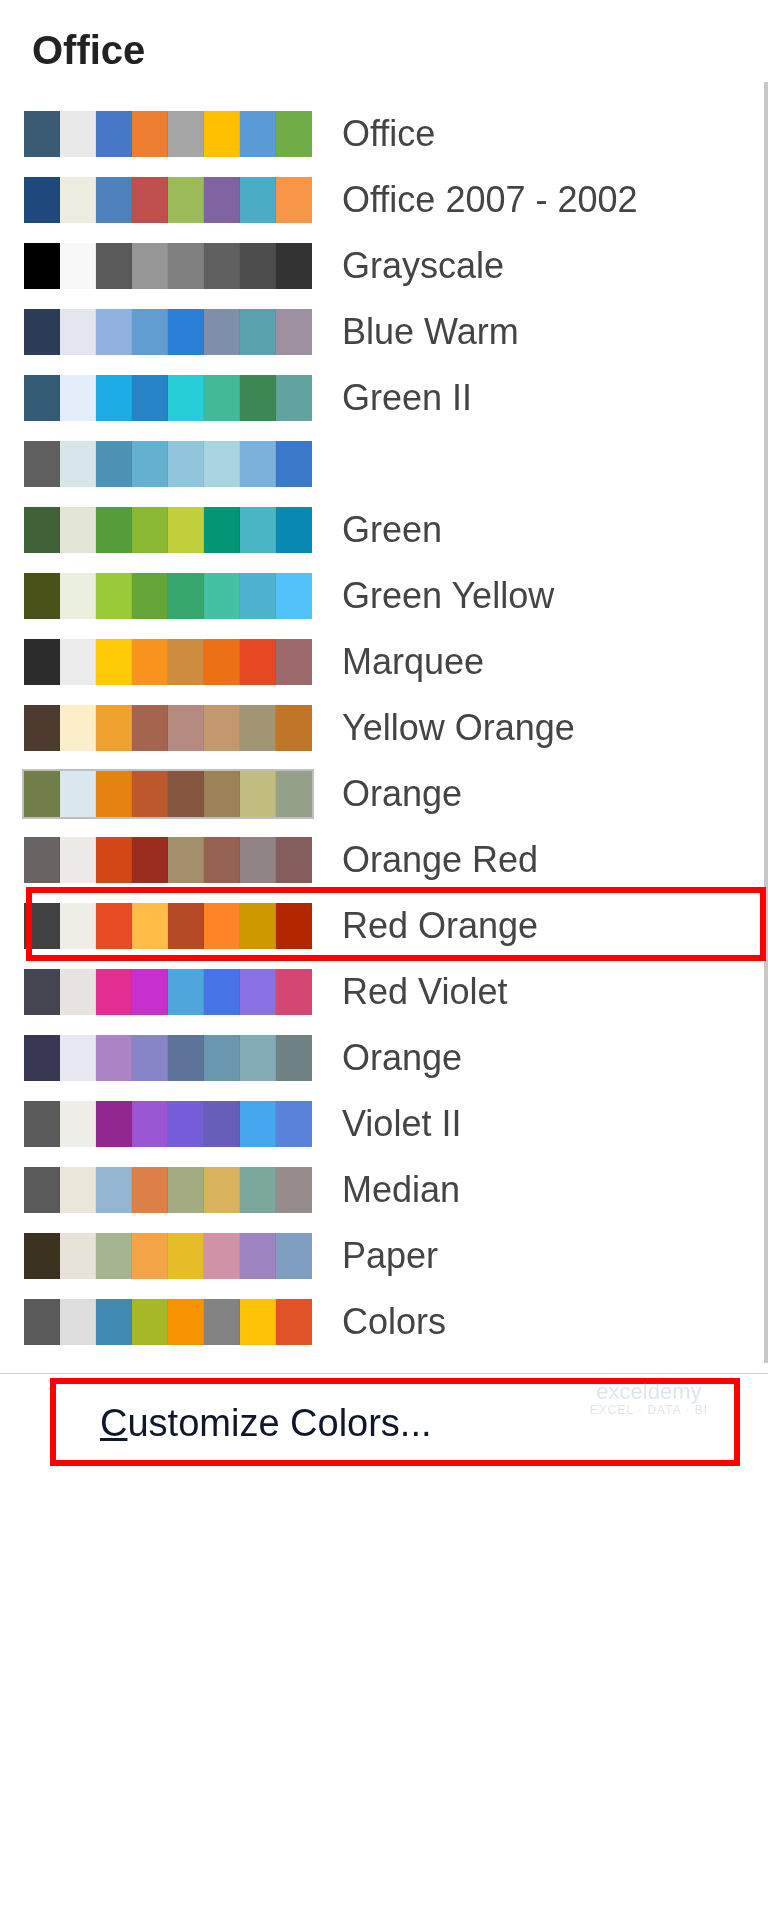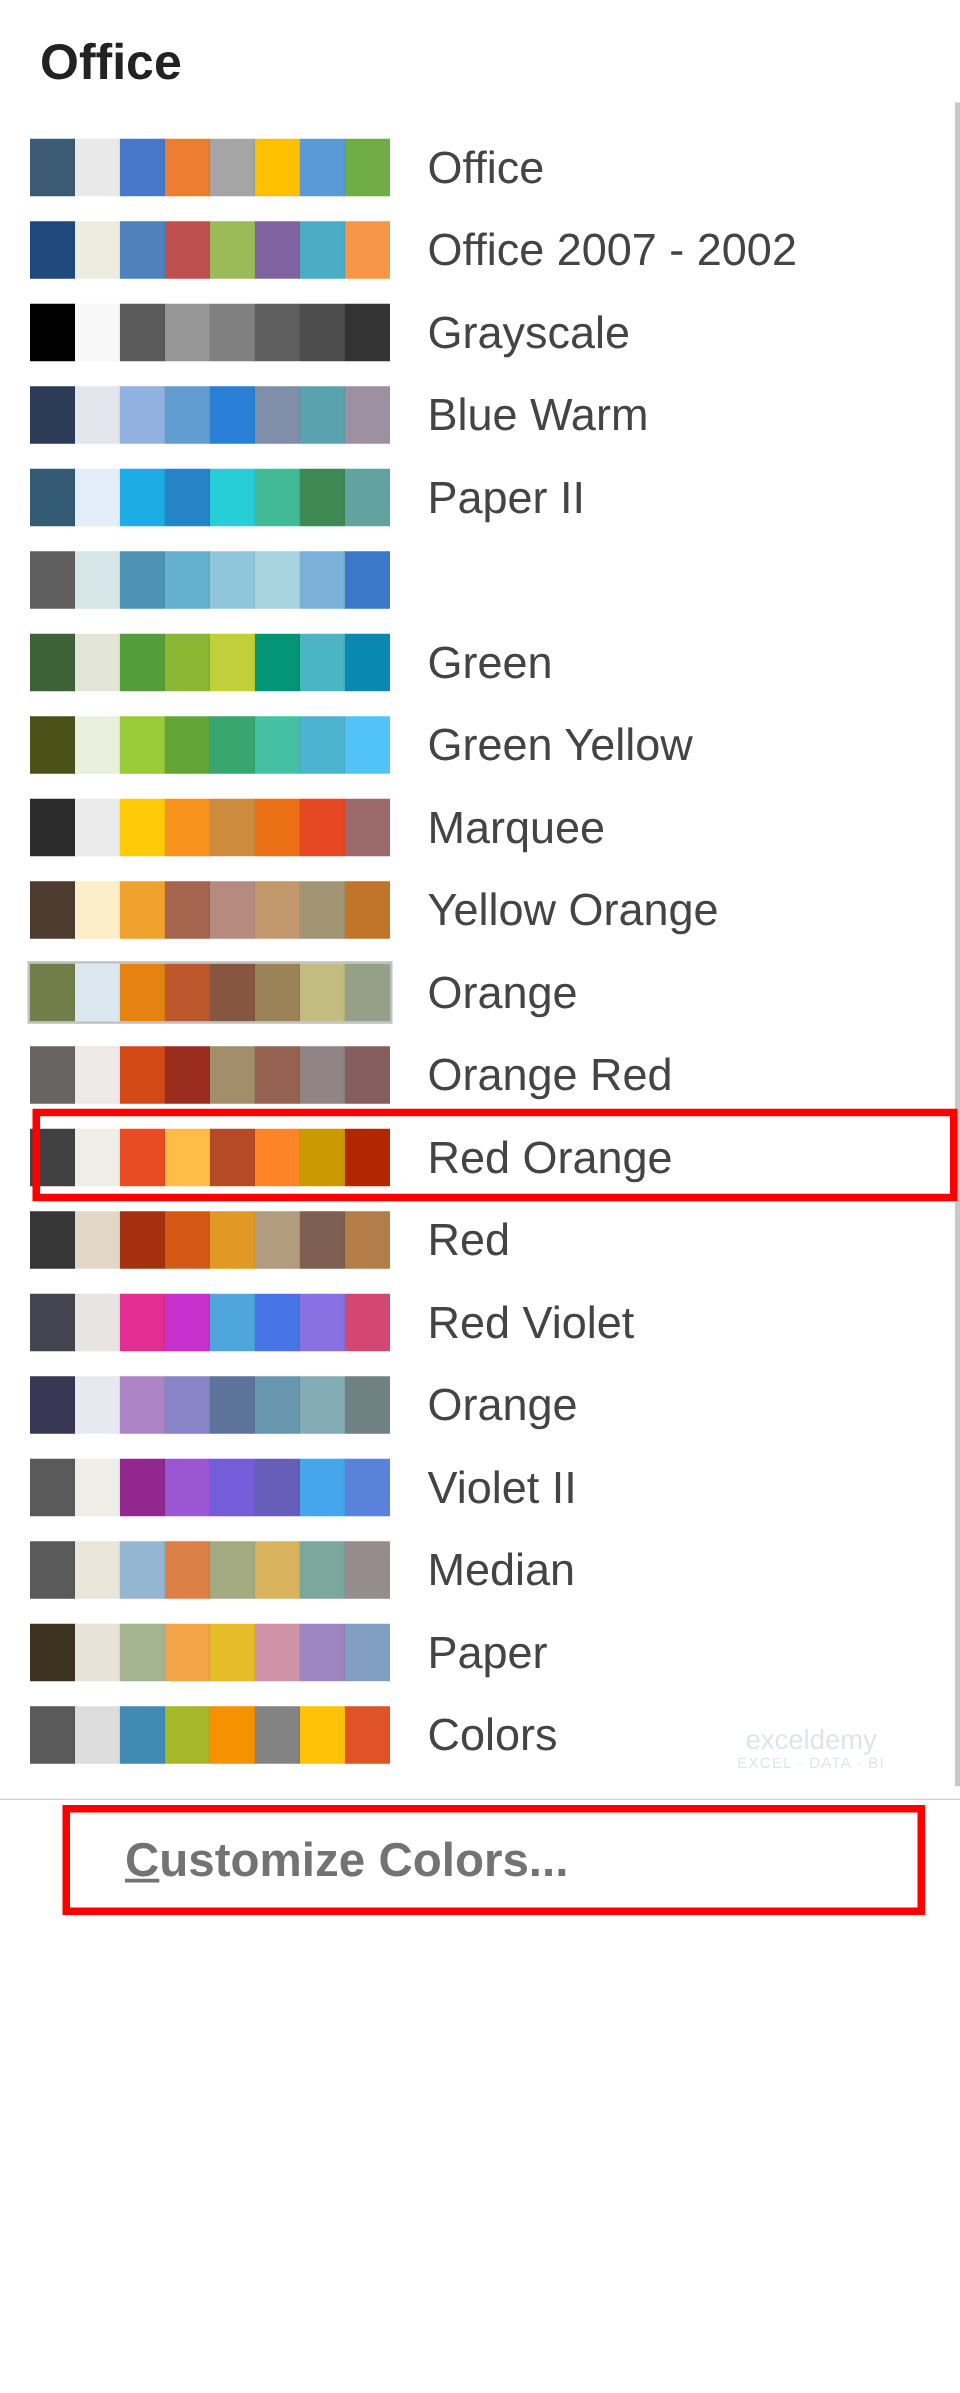--- a/index.html
+++ b/index.html
@@ -71,23 +71,22 @@
   }
   .divider {
     height: 1px;
     background: #d0d0d0;
     margin: 18px 0 0 0;
   }
   .customize-row {
     position: relative;
     padding: 28px 0 28px 100px;
     font-size: 38px;
-    color: #737373;
+    color: #0f172a;
     cursor: pointer;
-    font-weight: bold;
   }
   .customize-row .underline-c {
     text-decoration: underline;
   }
   .highlight-customize {
     left: 50px;
     width: 690px;
     top: 4px;
     height: 88px;
   }
@@ -177,21 +176,21 @@
         <div class="swatches">
           <div class="sw" title="#335b74" style="background: rgb(51, 91, 116);"></div>
           <div class="sw" title="#e4eefb" style="background: rgb(228, 238, 251);"></div>
           <div class="sw" title="#1cade4" style="background: rgb(28, 173, 228);"></div>
           <div class="sw" title="#2683c6" style="background: rgb(38, 131, 198);"></div>
           <div class="sw" title="#27ced7" style="background: rgb(39, 206, 215);"></div>
           <div class="sw" title="#42ba97" style="background: rgb(66, 186, 151);"></div>
           <div class="sw" title="#3e8853" style="background: rgb(62, 136, 83);"></div>
           <div class="sw" title="#62a39f" style="background: rgb(98, 163, 159);"></div>
         </div>
-        <div class="theme-label">Paper II</div>
+        <div class="theme-label">Green II</div>
       </div>
       <div class="theme-row rel">
         <div class="swatches">
           <div class="sw" title="#5f5f5f" style="background: rgb(95, 95, 95);"></div>
           <div class="sw" title="#d7e6e8" style="background: rgb(215, 230, 232);"></div>
           <div class="sw" title="#4d93b5" style="background: rgb(77, 147, 181);"></div>
           <div class="sw" title="#63b0cf" style="background: rgb(99, 176, 207);"></div>
           <div class="sw" title="#90c6db" style="background: rgb(144, 198, 219);"></div>
           <div class="sw" title="#a8d4e0" style="background: rgb(168, 212, 224);"></div>
           <div class="sw" title="#7bb0da" style="background: rgb(123, 176, 218);"></div>
@@ -285,33 +284,20 @@
           <div class="sw" title="#ffbd47" style="background: rgb(255, 189, 71);"></div>
           <div class="sw" title="#b64926" style="background: rgb(182, 73, 38);"></div>
           <div class="sw" title="#ff8427" style="background: rgb(255, 132, 39);"></div>
           <div class="sw" title="#cc9900" style="background: rgb(204, 153, 0);"></div>
           <div class="sw" title="#b22600" style="background: rgb(178, 38, 0);"></div>
         </div>
         <div class="theme-label">Red Orange</div>
       </div>
       <div class="theme-row rel">
         <div class="swatches">
-          <div class="sw" title="#363636" style="background: rgb(54, 54, 54);"></div>
-          <div class="sw" title="#e2d7c7" style="background: rgb(226, 215, 199);"></div>
-          <div class="sw" title="#a5300f" style="background: rgb(165, 48, 15);"></div>
-          <div class="sw" title="#d55816" style="background: rgb(213, 88, 22);"></div>
-          <div class="sw" title="#e19825" style="background: rgb(225, 152, 37);"></div>
-          <div class="sw" title="#b19c7d" style="background: rgb(177, 156, 125);"></div>
-          <div class="sw" title="#7f5f52" style="background: rgb(127, 95, 82);"></div>
-          <div class="sw" title="#b27d49" style="background: rgb(178, 125, 73);"></div>
-        </div>
-        <div class="theme-label">Red</div>
-      </div>
-      <div class="theme-row rel">
-        <div class="swatches">
           <div class="sw" title="#454551" style="background: rgb(69, 69, 81);"></div>
           <div class="sw" title="#e8e4e1" style="background: rgb(232, 228, 225);"></div>
           <div class="sw" title="#e32d91" style="background: rgb(227, 45, 145);"></div>
           <div class="sw" title="#c830cc" style="background: rgb(200, 48, 204);"></div>
           <div class="sw" title="#4ea6dc" style="background: rgb(78, 166, 220);"></div>
           <div class="sw" title="#4775e7" style="background: rgb(71, 117, 231);"></div>
           <div class="sw" title="#8971e1" style="background: rgb(137, 113, 225);"></div>
           <div class="sw" title="#d54773" style="background: rgb(213, 71, 115);"></div>
         </div>
         <div class="theme-label">Red Violet</div>

